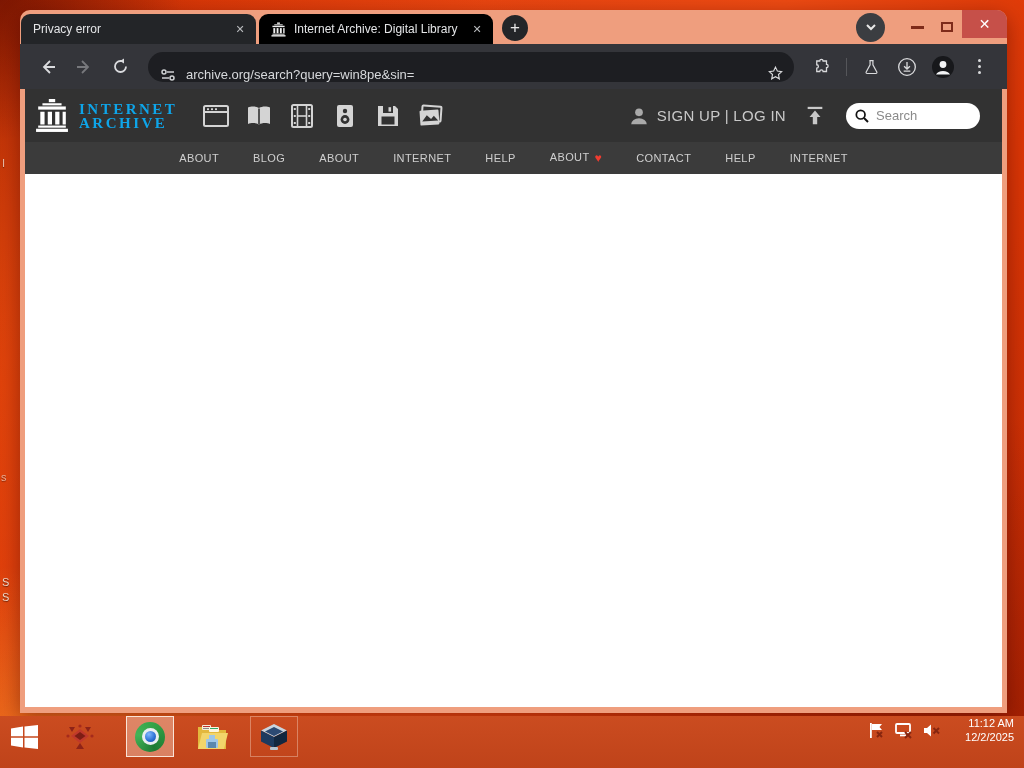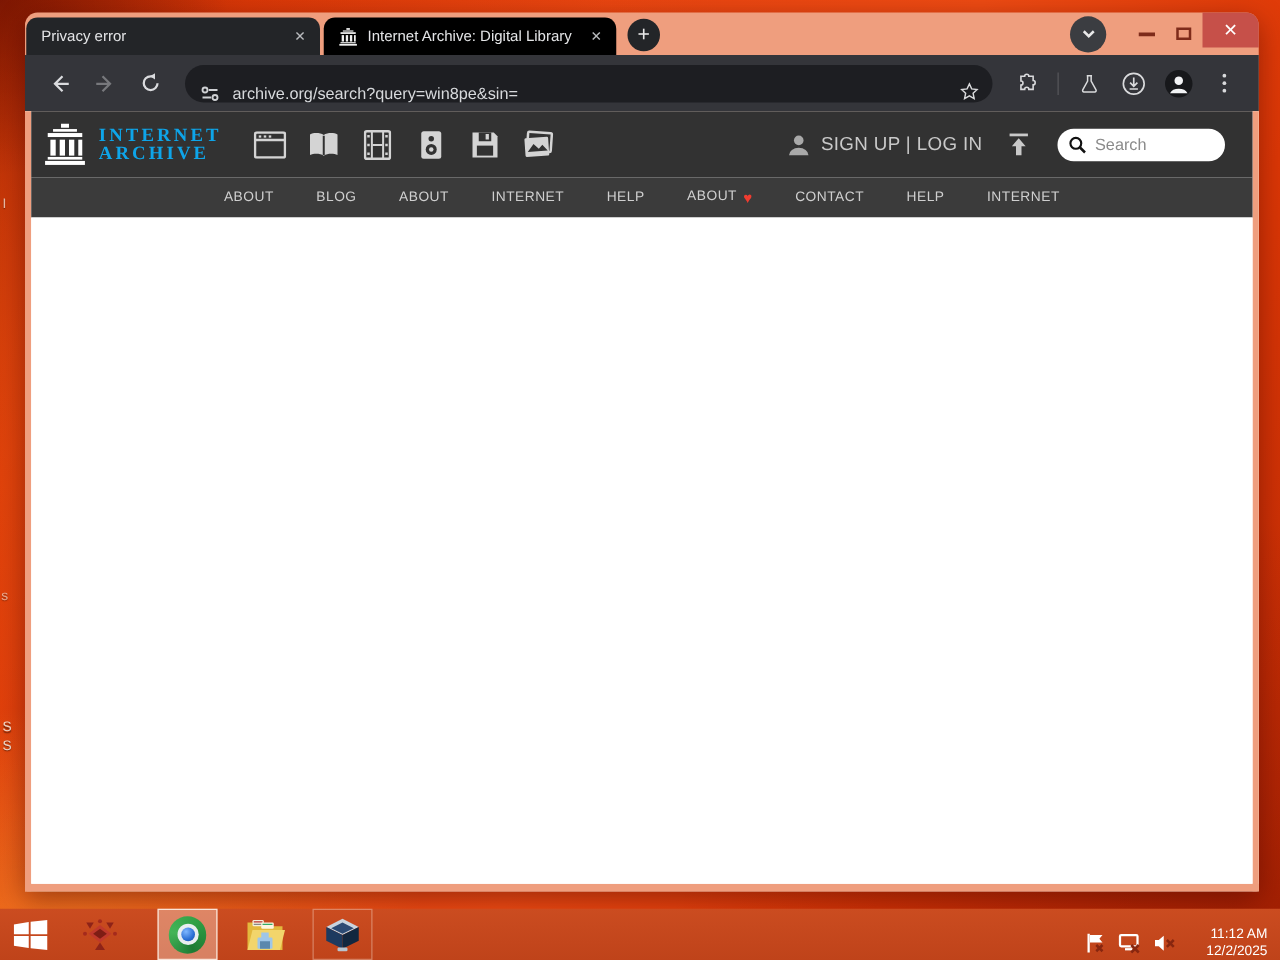--- a/index.html
+++ b/index.html
@@ -59,22 +59,22 @@
   .upicon { margin:0 20px 0 18px; }
   .iasearch { width:134px; height:26px; background:#fff; border-radius:13px; display:flex; align-items:center; padding:0 8px; margin-right:14px; }
   .iasearch input { border:none; outline:none; width:92px; font-size:13px; color:#ef4444; margin-left:6px; background:transparent; font-family:"Liberation Sans", sans-serif; }
   .iasearch input::placeholder { color:#8a8a8a; }
   .ianav { flex:0 0 32px; background:#3b3b3b; display:flex; align-items:center; justify-content:center; gap:34px; }
   .ianav .nitem { color:#cfcfcf; font-size:11px; letter-spacing:.4px; display:flex; gap:5px; }
   .heart { color:#f03c30; font-size:12px; }
   .content { flex:1 1 auto; background:#fff; }
 
   
-  .taskbar { position:absolute; left:0; bottom:0; width:1024px; height:41px;
-             background:linear-gradient(#cb4c20, #bf431a); display:flex; align-items:flex-end; }
+  .taskbar { position:absolute; left:0; bottom:0; width:1024px; height:52px;
+             background:linear-gradient(#cb4c20, #bf431a); display:flex; align-items:flex-start; }
   .tbtn { width:48px; height:41px; display:flex; align-items:center; justify-content:center; }
   .tbtn.activeapp { background:rgba(255,230,215,.38); border:1px solid rgba(255,245,235,.85); }
   .tbtn.runningapp { border:1px solid rgba(255,240,230,.35); }
   .tray { margin-left:auto; display:flex; align-items:center; gap:9px; padding-right:10px; }
   .clock { color:#fff; font-size:11px; line-height:14px; text-align:right; width:58px; margin-left:6px; }
 
   .chromium { width:30px; height:30px; border-radius:50%;
       background:conic-gradient(from 40deg, #2f9e44, #1d7a33, #43b457, #2f9e44);
       display:flex; align-items:center; justify-content:center; }
   .chromium .inner { width:17px; height:17px; border-radius:50%; background:#e9eef0; display:flex; align-items:center; justify-content:center; }

